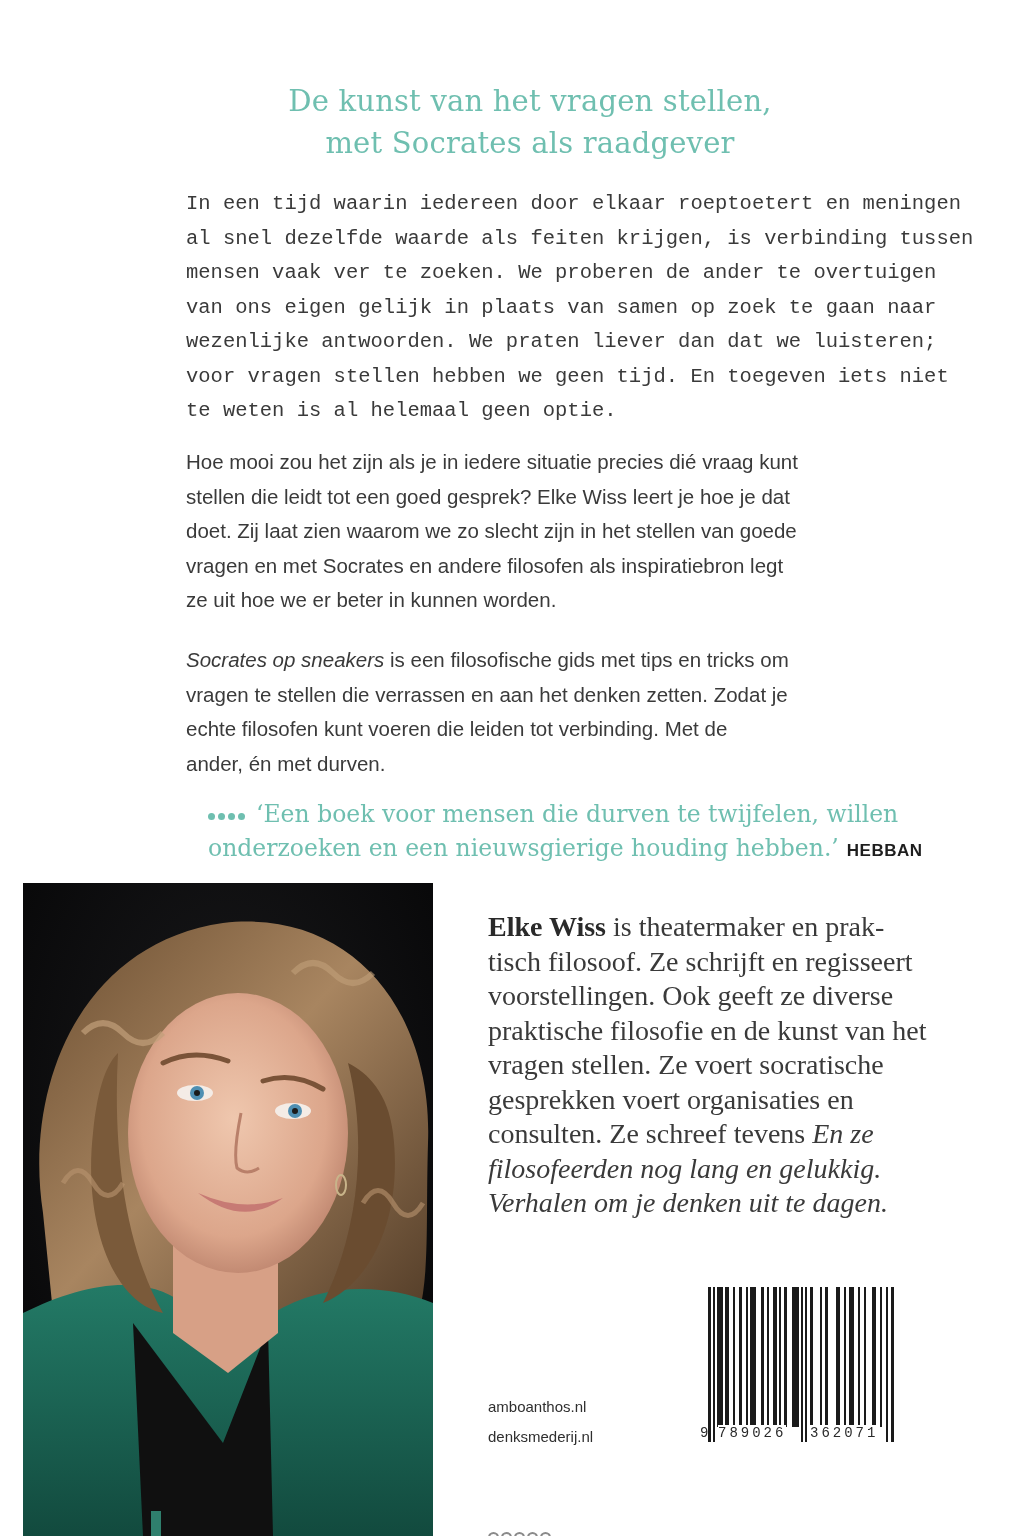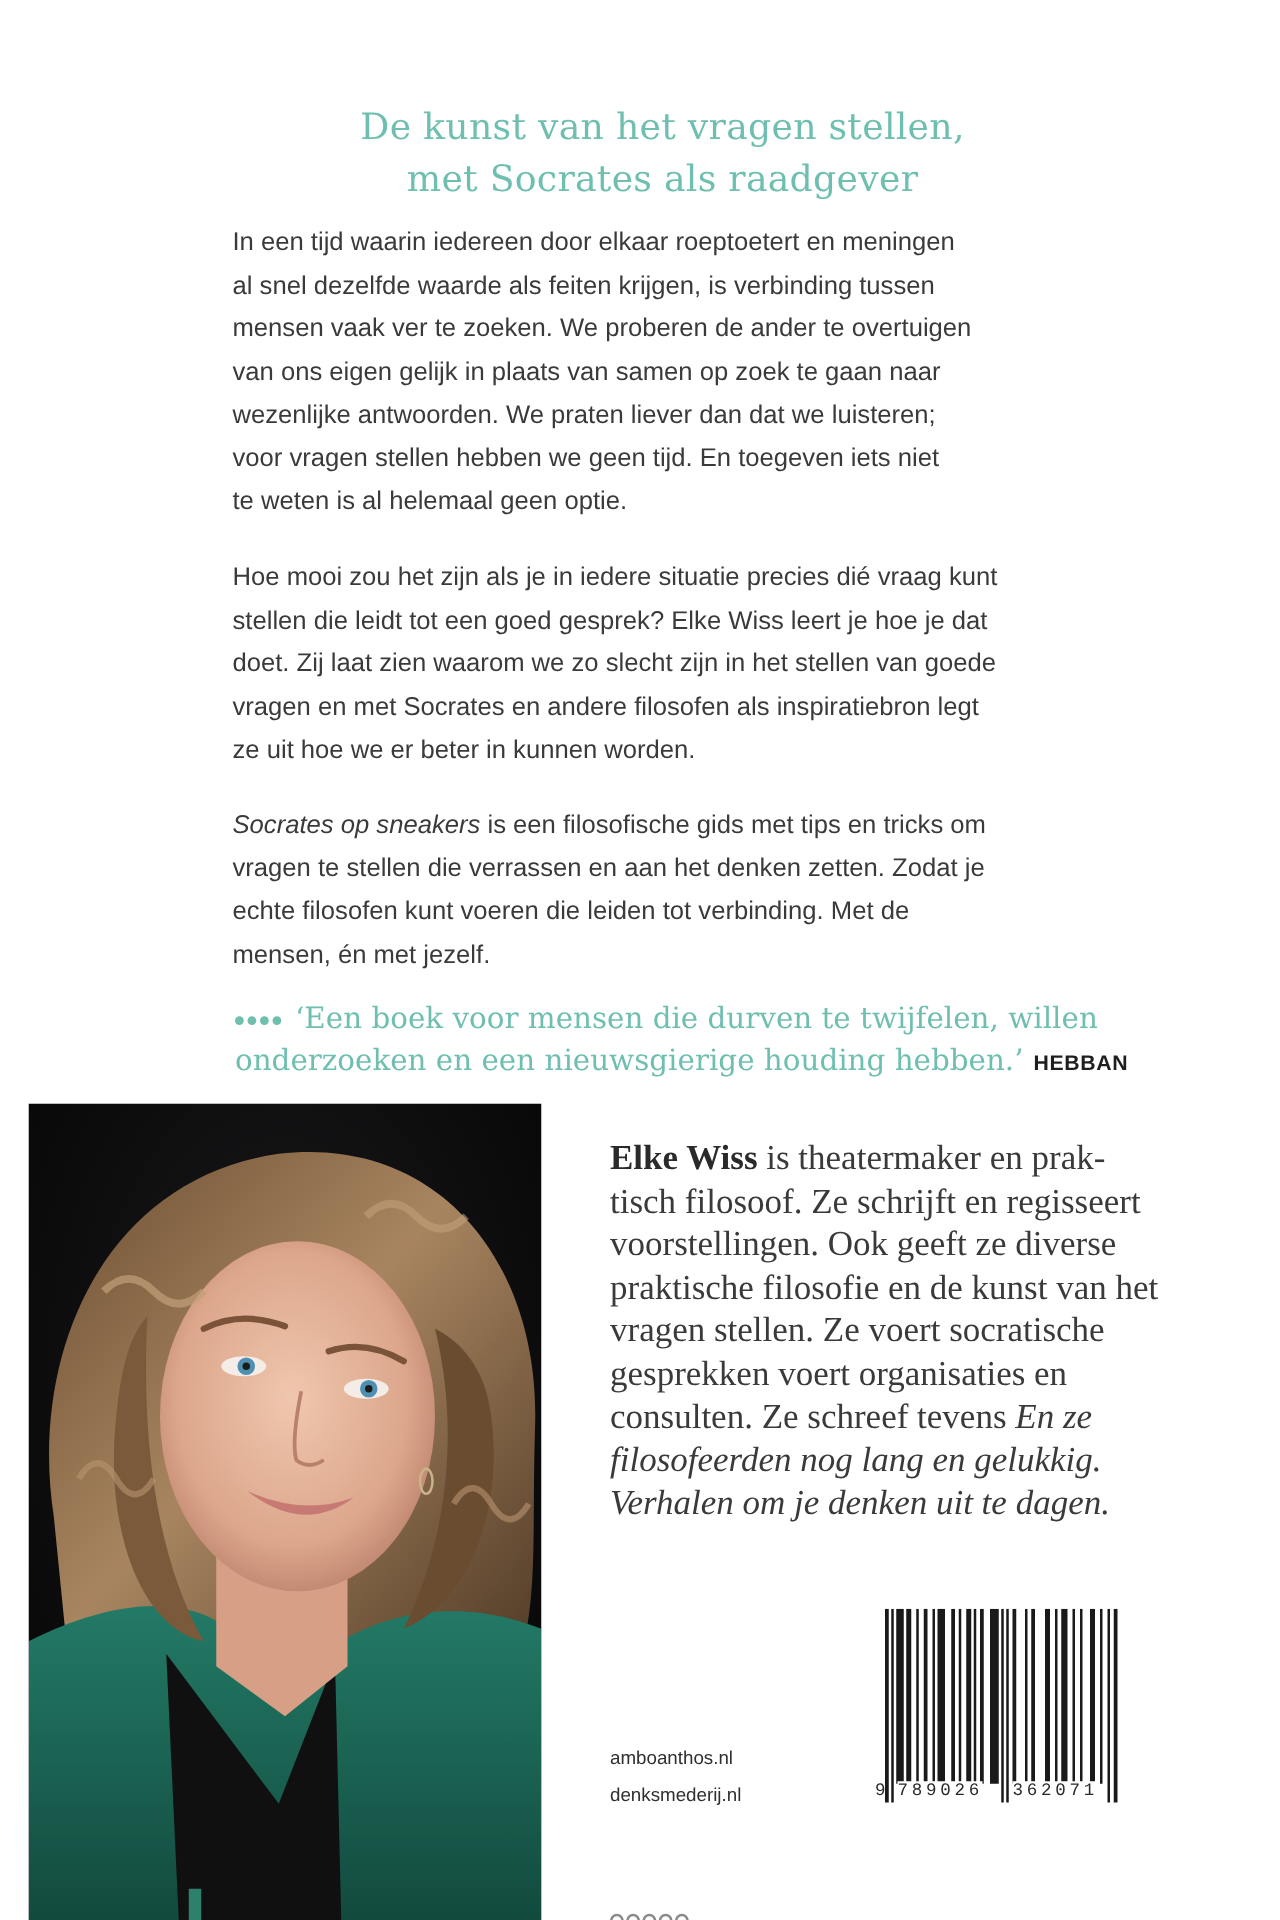--- a/index.html
+++ b/index.html
@@ -13,31 +13,31 @@
     color: #6fbfb0; font-size: 29px; line-height: 42px; letter-spacing: 0.2px;
   }
   .headline div { white-space: nowrap; }
 
   .body-text {
     position: absolute; left: 186px; width: 720px;
     font-family: "Liberation Sans", "DejaVu Sans", sans-serif;
     color: #3a3a3a; font-size: 20.5px; line-height: 34.5px;
   }
   .body-text .line { white-space: nowrap; display: block; }
-  .p1 { top: 177px; }
+  .p1 { top: 187px; font-family: Liberation Mono, monospace; }
   .p2 { top: 445px; }
   .p3 { top: 643px; }
   .italic { font-style: italic; }
 
   .quote {
     position: absolute; left: 188px; top: 798px; width: 710px;
     font-family: "DejaVu Serif", "Liberation Serif", serif;
     color: #6fbfb0; font-size: 23.5px; line-height: 32px;
   }
-  .quote .line { white-space: nowrap; display: block; }
+  .quote .line { white-space: nowrap; display: block; margin-left: 20px; }
   .quote .dots { display: inline-block; margin-right: 8px; vertical-align: middle; position: relative; top: -4px; }
   .quote .dots span { display: inline-block; width: 7px; height: 7px; border-radius: 50%; background: #6fbfb0; margin-right: 3px; }
   .quote .source {
     font-family: Liberation Sans, sans-serif;
     font-weight: bold; color: #1e1e1e; font-size: 17px; letter-spacing: 0.5px; margin-left: 8px;
   }
 
   .photo { position: absolute; left: 23px; top: 883px; width: 410px; height: 653px; overflow: hidden; background: #0b0b0c; }
   .photo svg { display: block; }
 
@@ -94,21 +94,21 @@
     <span class="line">stellen die leidt tot een goed gesprek? Elke Wiss leert je hoe je dat</span>
     <span class="line">doet. Zij laat zien waarom we zo slecht zijn in het stellen van goede</span>
     <span class="line">vragen en met Socrates en andere filosofen als inspiratiebron legt</span>
     <span class="line">ze uit hoe we er beter in kunnen worden.</span>
   </div>
 
   <div class="body-text p3">
     <span class="line"><span class="italic">Socrates op sneakers</span><span> is een filosofische gids met tips en tricks om</span></span>
     <span class="line">vragen te stellen die verrassen en aan het denken zetten. Zodat je</span>
     <span class="line">echte filosofen kunt voeren die leiden tot verbinding. Met de</span>
-    <span class="line">mensen, én met jezelf.</span>
+    <span class="line">ander, én met durven.</span>
   </div>
 
   <div class="quote">
     <span class="line"><span class="dots"><span></span><span></span><span></span><span></span></span><span>‘Een boek voor mensen die durven te twijfelen, willen</span></span>
     <span class="line"><span>onderzoeken en een nieuwsgierige houding hebben.’</span><span class="source">HEBBAN</span></span>
   </div>
 
   <div class="photo">
     <svg width="410" height="653" viewBox="0 0 410 653">
       <defs>

